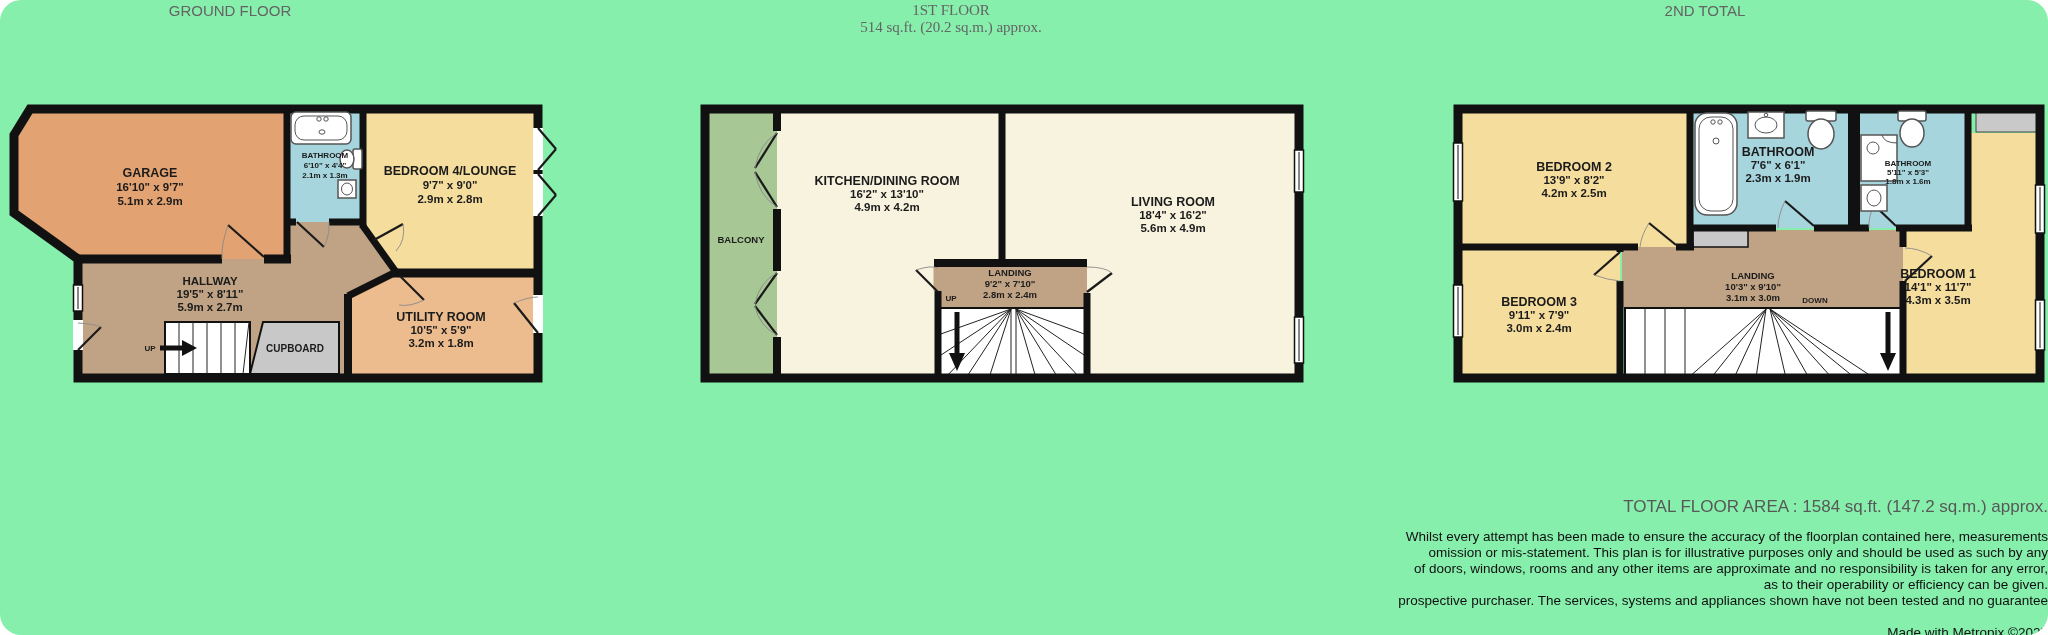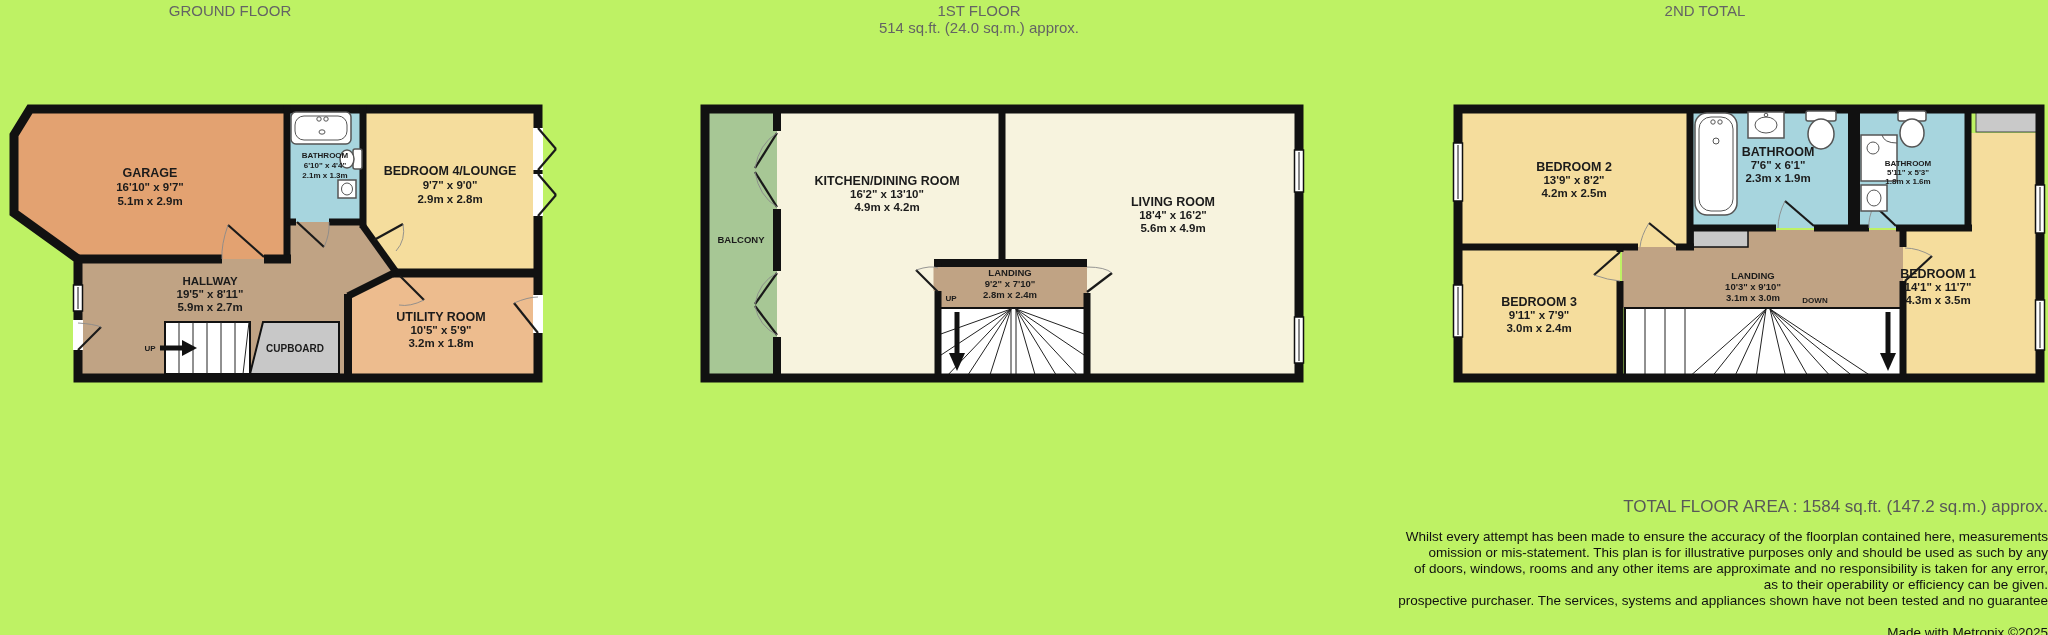--- a/index.html
+++ b/index.html
@@ -1,17 +1,17 @@
 <!DOCTYPE html>
 <html><head>
 <meta charset="utf-8">
 <style>
   html,body{margin:0;padding:0;background:#ffffff;}
-  .canvas{position:relative;width:2048px;height:635px;background:#bef264;overflow:hidden;
-          font-family:"Liberation Sans",sans-serif;}
+  .canvas{position:relative;width:2048px;height:635px;background:#86efac;overflow:hidden;
+          font-family:"Liberation Sans",sans-serif;border-radius:21px;}
   .floor-header{position:absolute;top:2px;width:450px;text-align:center;
                 color:#646464;font-size:15px;line-height:17px;}
   .plan{position:absolute;top:95px;}
   .footer{position:absolute;left:0;right:0;top:497px;text-align:right;}
   .footer .total{font-size:17px;color:#585858;margin:0 0 12px 0;}
   .footer .disc{font-size:13.5px;color:#101010;line-height:16px;}
   .footer .credit{font-size:13.5px;color:#101010;line-height:16px;margin-top:16px;}
   
   .tL{font:bold 12.5px "Liberation Sans",sans-serif;fill:#1b1b1b;text-anchor:middle;}
   .tM{font:bold 11.5px "Liberation Sans",sans-serif;fill:#1b1b1b;text-anchor:middle;}
@@ -27,23 +27,23 @@
   .win{fill:#ffffff;stroke:#111111;stroke-width:1.5;}
 </style>
 </head>
 <body>
 
 <div class="canvas">
 
   <div class="floor-header" style="left:5px;">
     <div>GROUND FLOOR</div>
   </div>
-  <div class="floor-header" style="left:754px;">
+  <div class="floor-header" style="left:726px;font-family:Liberation Serif, serif;">
     <div>1ST FLOOR</div>
-    <div>514 sq.ft. (24.0 sq.m.) approx.</div>
+    <div>514 sq.ft. (20.2 sq.m.) approx.</div>
   </div>
   <div class="floor-header" style="left:1480px;">
     <div>2ND TOTAL</div>
   </div>
 
   <svg class="plan" style="left:0px;" width="562" height="295" viewBox="0 0 562 295">
 
     <polygon points="30,14 287,14 287,164 78,164 14,118 14,40" fill="#E3A271"></polygon>
     <rect x="287" y="14" width="76" height="113" fill="#A7D5DE"></rect>
     <polygon points="363,14 538,14 538,177 395,177 363,131" fill="#F5DD9D"></polygon>

